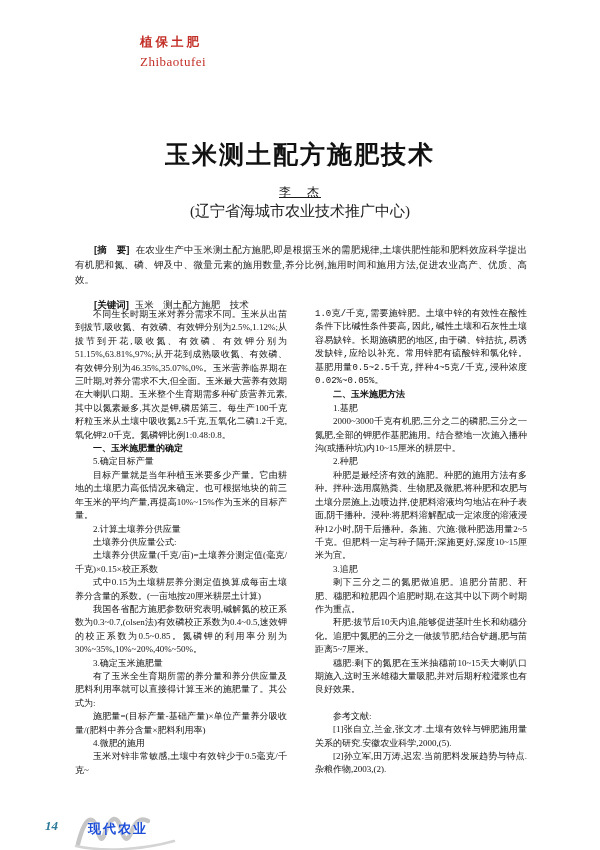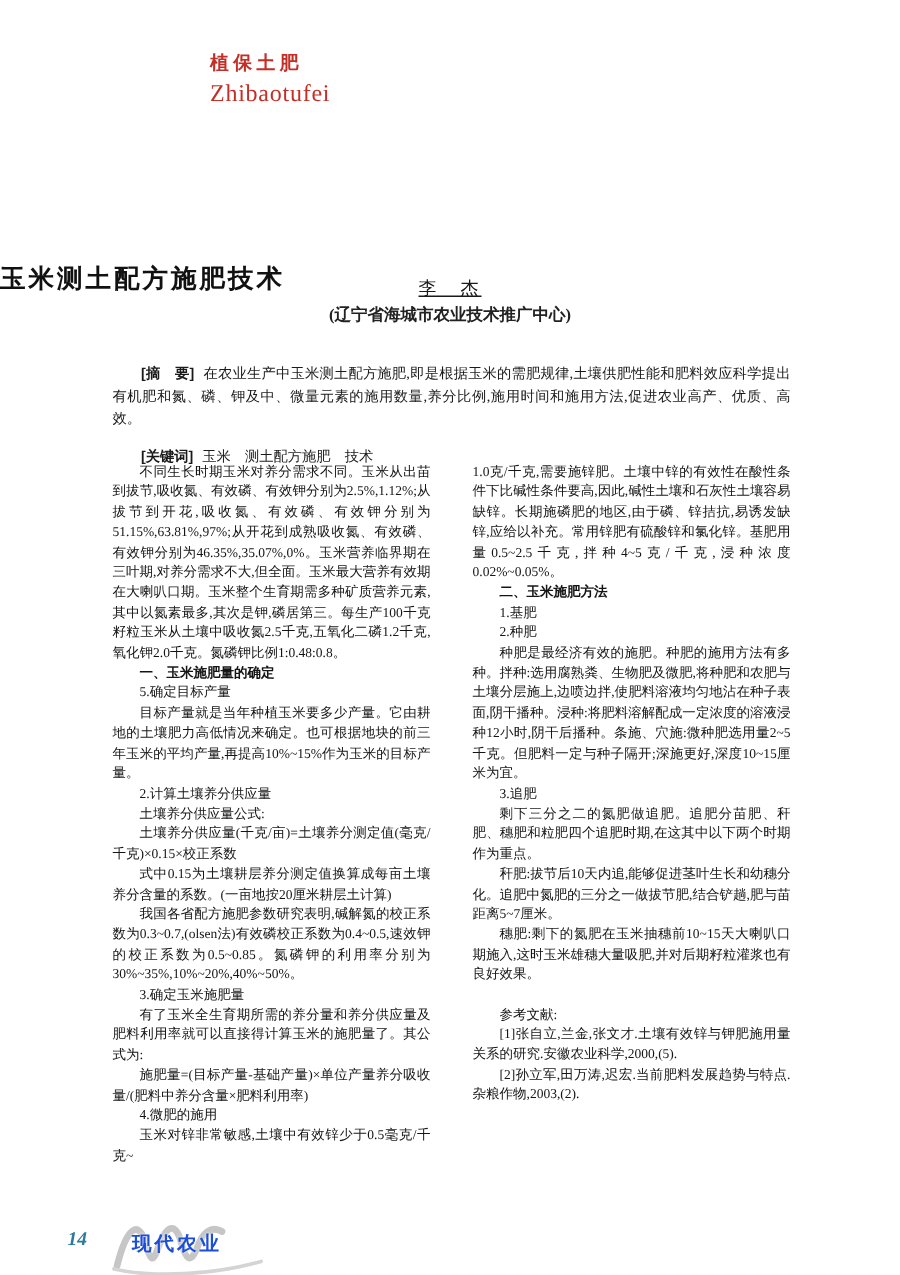--- a/index.html
+++ b/index.html
@@ -8,40 +8,40 @@
     --logo-gray:#c6c6c6;
   }
   *{margin:0;padding:0;box-sizing:border-box;}
   html,body{background:#ffffff;}
   body{font-family:"Liberation Serif","DejaVu Serif",serif;color:#1a1a1a;}
   .page{position:relative;width:600px;height:850px;background:#ffffff;overflow:hidden;margin:0 auto;}
 
   
   .journal-header{position:absolute;left:140px;top:34px;color:var(--accent);}
   .journal-header .col-cn{font-size:12.5px;font-weight:bold;letter-spacing:3px;font-family:"Liberation Sans","DejaVu Sans",sans-serif;}
-  .journal-header .col-en{font-size:16px;margin-top:3px;letter-spacing:0.5px;font-family:"Liberation Serif","DejaVu Serif",serif;}
+  .journal-header .col-en{font-size:13px;margin-top:3px;letter-spacing:0.5px;font-family:"Liberation Serif","DejaVu Serif",serif;}
 
   
-  .title{position:absolute;top:138px;left:0;width:100%;text-align:left;
-         font-size:17px;font-weight:bold;letter-spacing:2px;color:#111;
-         font-family:"Liberation Sans","DejaVu Sans",sans-serif;margin-top:36px;}
+  .title{position:absolute;top:138px;left:0;width:100%;text-align:center;
+         font-size:25px;font-weight:bold;letter-spacing:2px;color:#111;
+         font-family:"Liberation Sans","DejaVu Sans",sans-serif;}
   .author{position:absolute;top:184px;left:0;width:100%;text-align:center;font-size:12px;letter-spacing:2px;text-decoration:underline;}
-  .affiliation{position:absolute;top:202px;left:0;width:100%;text-align:center;font-size:11px;color:#222;font-weight:bold;}
+  .affiliation{position:absolute;top:202px;left:0;width:100%;text-align:center;font-size:15px;color:#222;}
 
   
   .meta{position:absolute;top:242px;left:75px;width:452px;font-size:9.5px;line-height:15px;text-align:justify;}
   .meta .abstract{text-indent:2em;}
   .meta .label{font-weight:bold;font-family:"Liberation Sans","DejaVu Sans",sans-serif;margin-right:6px;}
   .meta .keywords{margin-top:9px;text-indent:2em;}
 
   
   .columns{position:absolute;top:308px;left:75px;width:452px;display:flex;gap:28px;}
   .column{width:220px;font-size:9px;line-height:13.4px;text-align:justify;color:#141414;}
   .column p{text-indent:2em;}
-  .column p.cont{text-indent:0;}
+  .column p.cont{text-indent:0;font-family:Liberation Mono, monospace;}
   .column p.h1{font-weight:bold;font-family:"Liberation Sans","DejaVu Sans",sans-serif;}
   .column p.refhead{margin-top:13px;}
 
   
   .footer{position:absolute;left:0;top:806px;width:600px;height:44px;}
   .page-num{position:absolute;left:45px;top:12px;font-size:13px;font-weight:bold;font-style:italic;color:var(--pagenum);}
   .logo{position:absolute;left:72px;top:2px;width:120px;height:42px;}
   .logo-mark{position:absolute;left:0;top:0;}
   .logo-text{position:absolute;left:16px;top:12px;font-size:13px;font-weight:bold;letter-spacing:2px;color:#1d4ed8;
              font-family:"Liberation Sans","DejaVu Sans",sans-serif;text-shadow:0 0 2px #fff;}
@@ -83,20 +83,21 @@
       <p>3.确定玉米施肥量</p>
       <p>有了玉米全生育期所需的养分量和养分供应量及肥料利用率就可以直接得计算玉米的施肥量了。其公式为:</p>
       <p>施肥量=(目标产量-基础产量)×单位产量养分吸收量/(肥料中养分含量×肥料利用率)</p>
       <p>4.微肥的施用</p>
       <p>玉米对锌非常敏感,土壤中有效锌少于0.5毫克/千克~</p>
     </div>
     <div class="column">
       <p class="cont">1.0克/千克,需要施锌肥。土壤中锌的有效性在酸性条件下比碱性条件要高,因此,碱性土壤和石灰性土壤容易缺锌。长期施磷肥的地区,由于磷、锌拮抗,易诱发缺锌,应给以补充。常用锌肥有硫酸锌和氯化锌。基肥用量0.5~2.5千克,拌种4~5克/千克,浸种浓度0.02%~0.05%。</p>
       <p class="h1">二、玉米施肥方法</p>
       <p>1.基肥</p>
+      <p>2000~3000千克有机肥,三分之二的磷肥,三分之一氮肥,全部的钾肥作基肥施用。结合整地一次施入播种沟(或播种坑)内10~15厘米的耕层中。</p>
       <p>2.种肥</p>
       <p>种肥是最经济有效的施肥。种肥的施用方法有多种。拌种:选用腐熟粪、生物肥及微肥,将种肥和农肥与土壤分层施上,边喷边拌,使肥料溶液均匀地沾在种子表面,阴干播种。浸种:将肥料溶解配成一定浓度的溶液浸种12小时,阴干后播种。条施、穴施:微种肥选用量2~5千克。但肥料一定与种子隔开;深施更好,深度10~15厘米为宜。</p>
       <p>3.追肥</p>
       <p>剩下三分之二的氮肥做追肥。追肥分苗肥、秆肥、穗肥和粒肥四个追肥时期,在这其中以下两个时期作为重点。</p>
       <p>秆肥:拔节后10天内追,能够促进茎叶生长和幼穗分化。追肥中氮肥的三分之一做拔节肥,结合铲趟,肥与苗距离5~7厘米。</p>
       <p>穗肥:剩下的氮肥在玉米抽穗前10~15天大喇叭口期施入,这时玉米雄穗大量吸肥,并对后期籽粒灌浆也有良好效果。</p>
       <p class="refhead">参考文献:</p>
       <p>[1]张自立,兰金,张文才.土壤有效锌与钾肥施用量关系的研究.安徽农业科学,2000,(5).</p>
       <p>[2]孙立军,田万涛,迟宏.当前肥料发展趋势与特点.杂粮作物,2003,(2).</p>
     </div>

